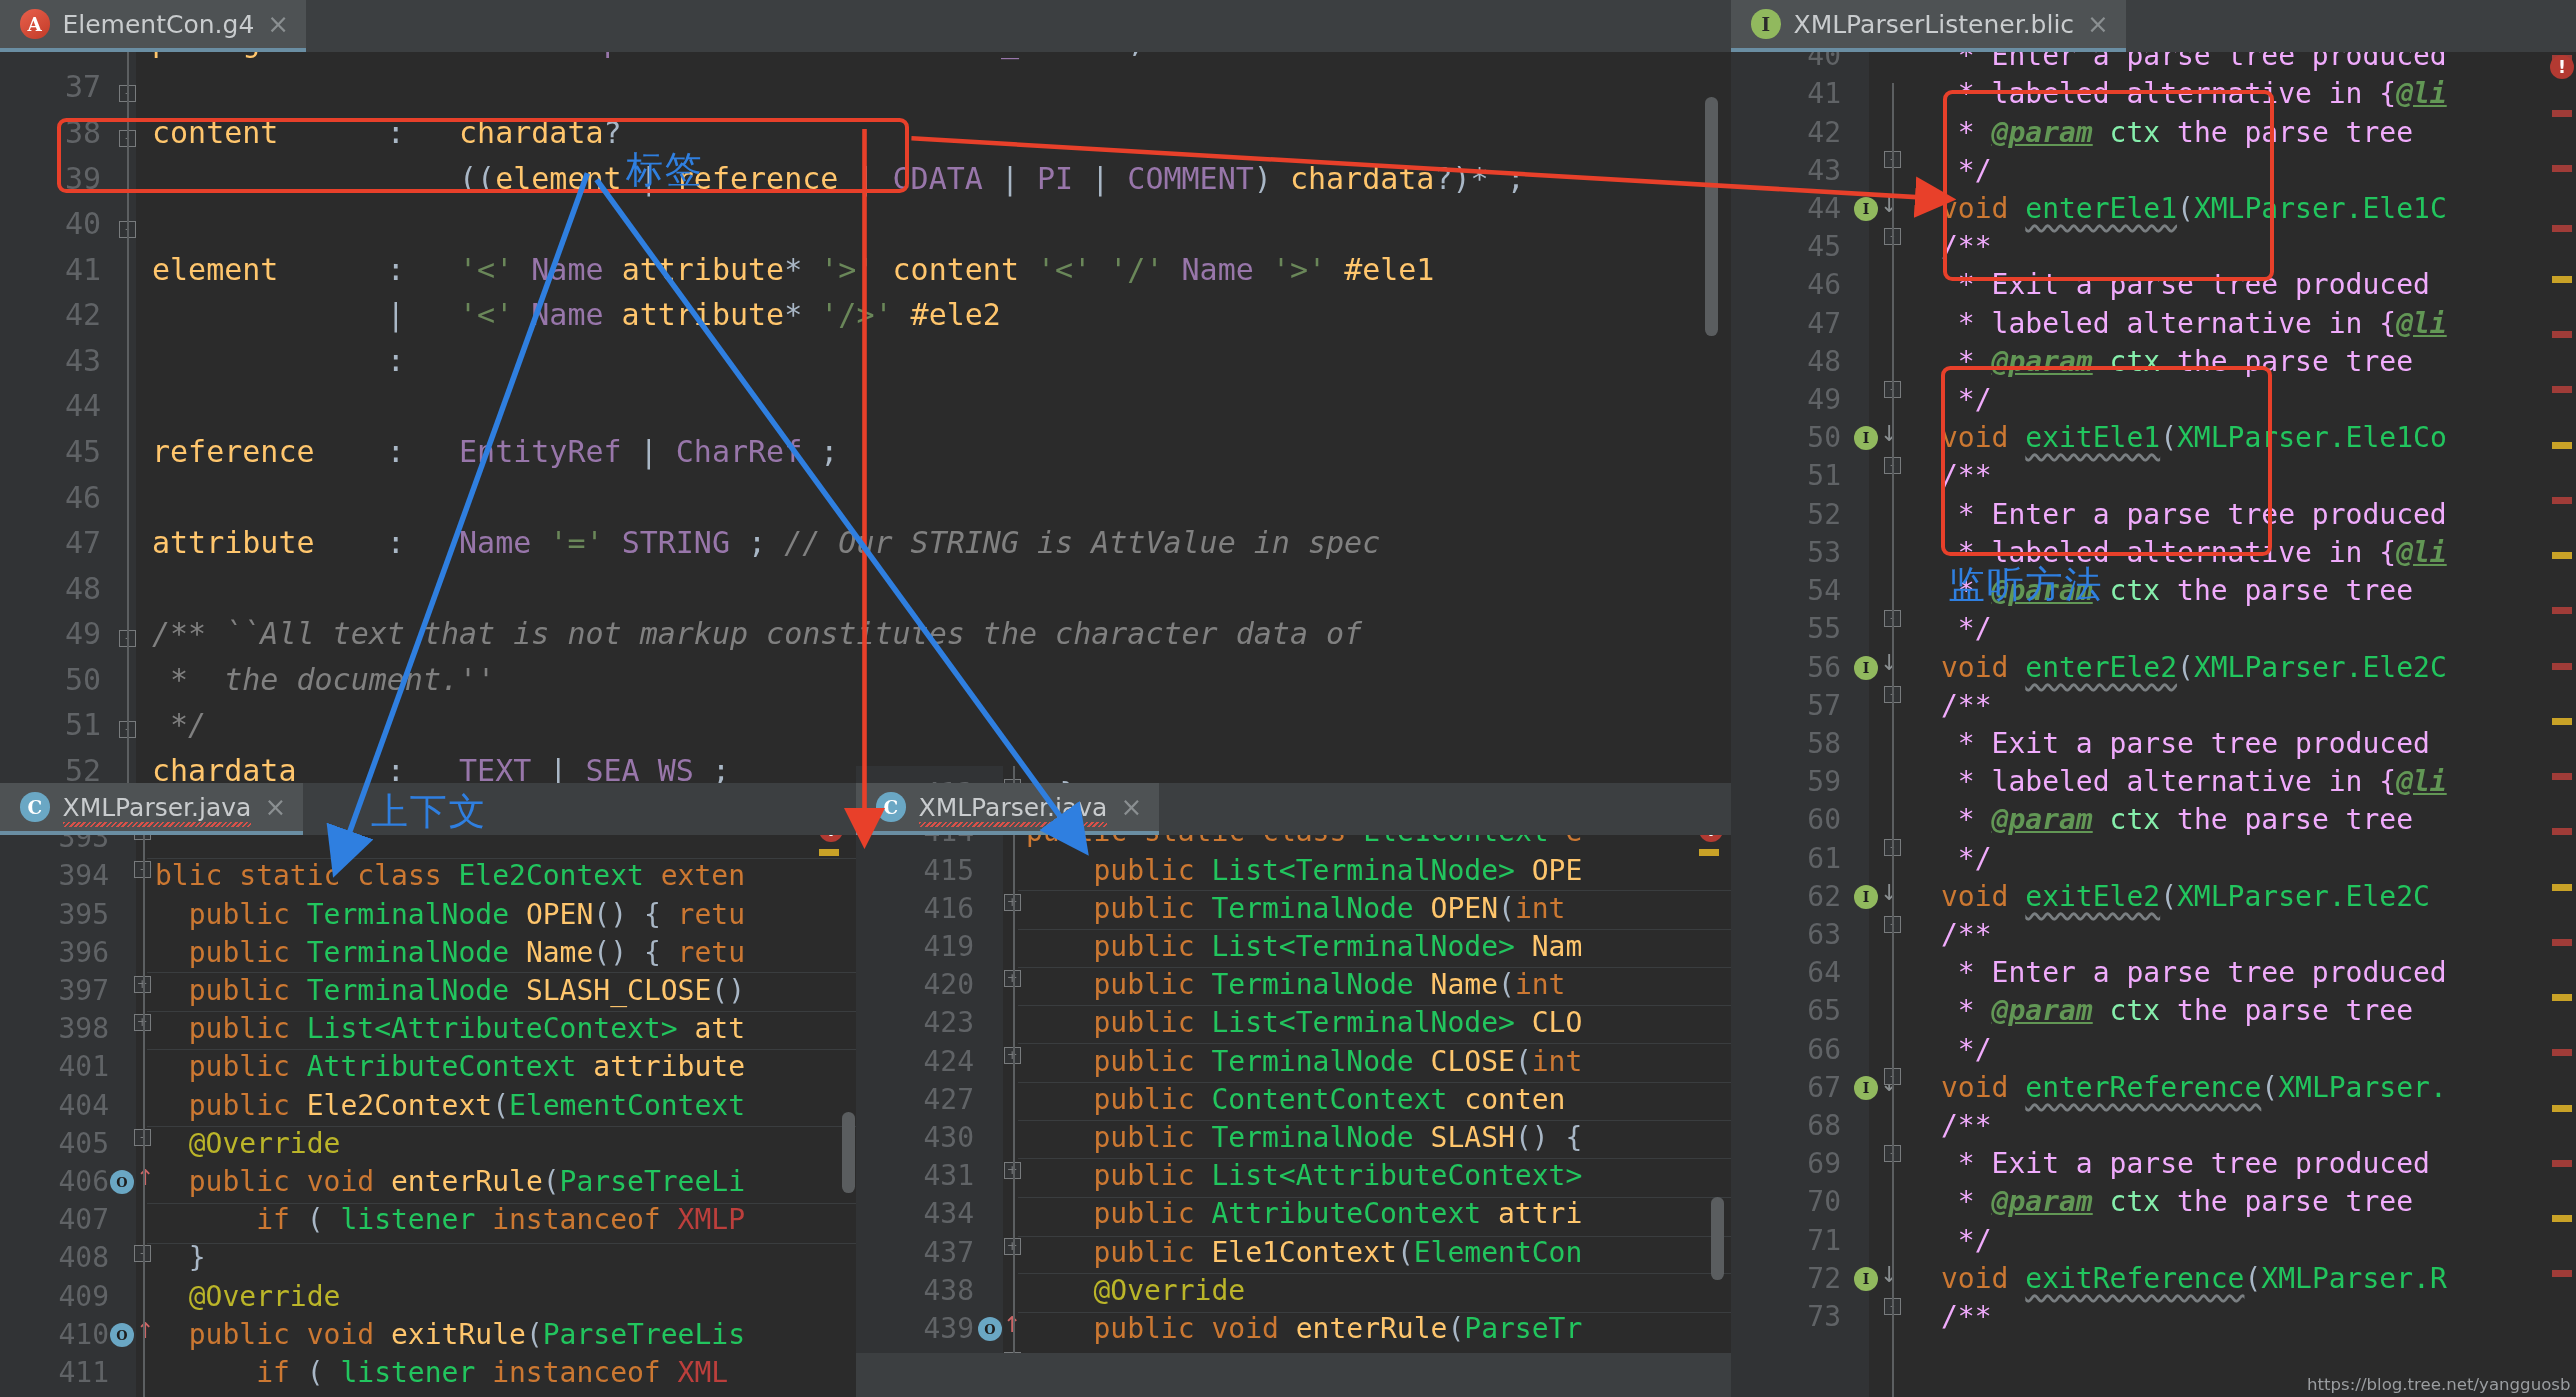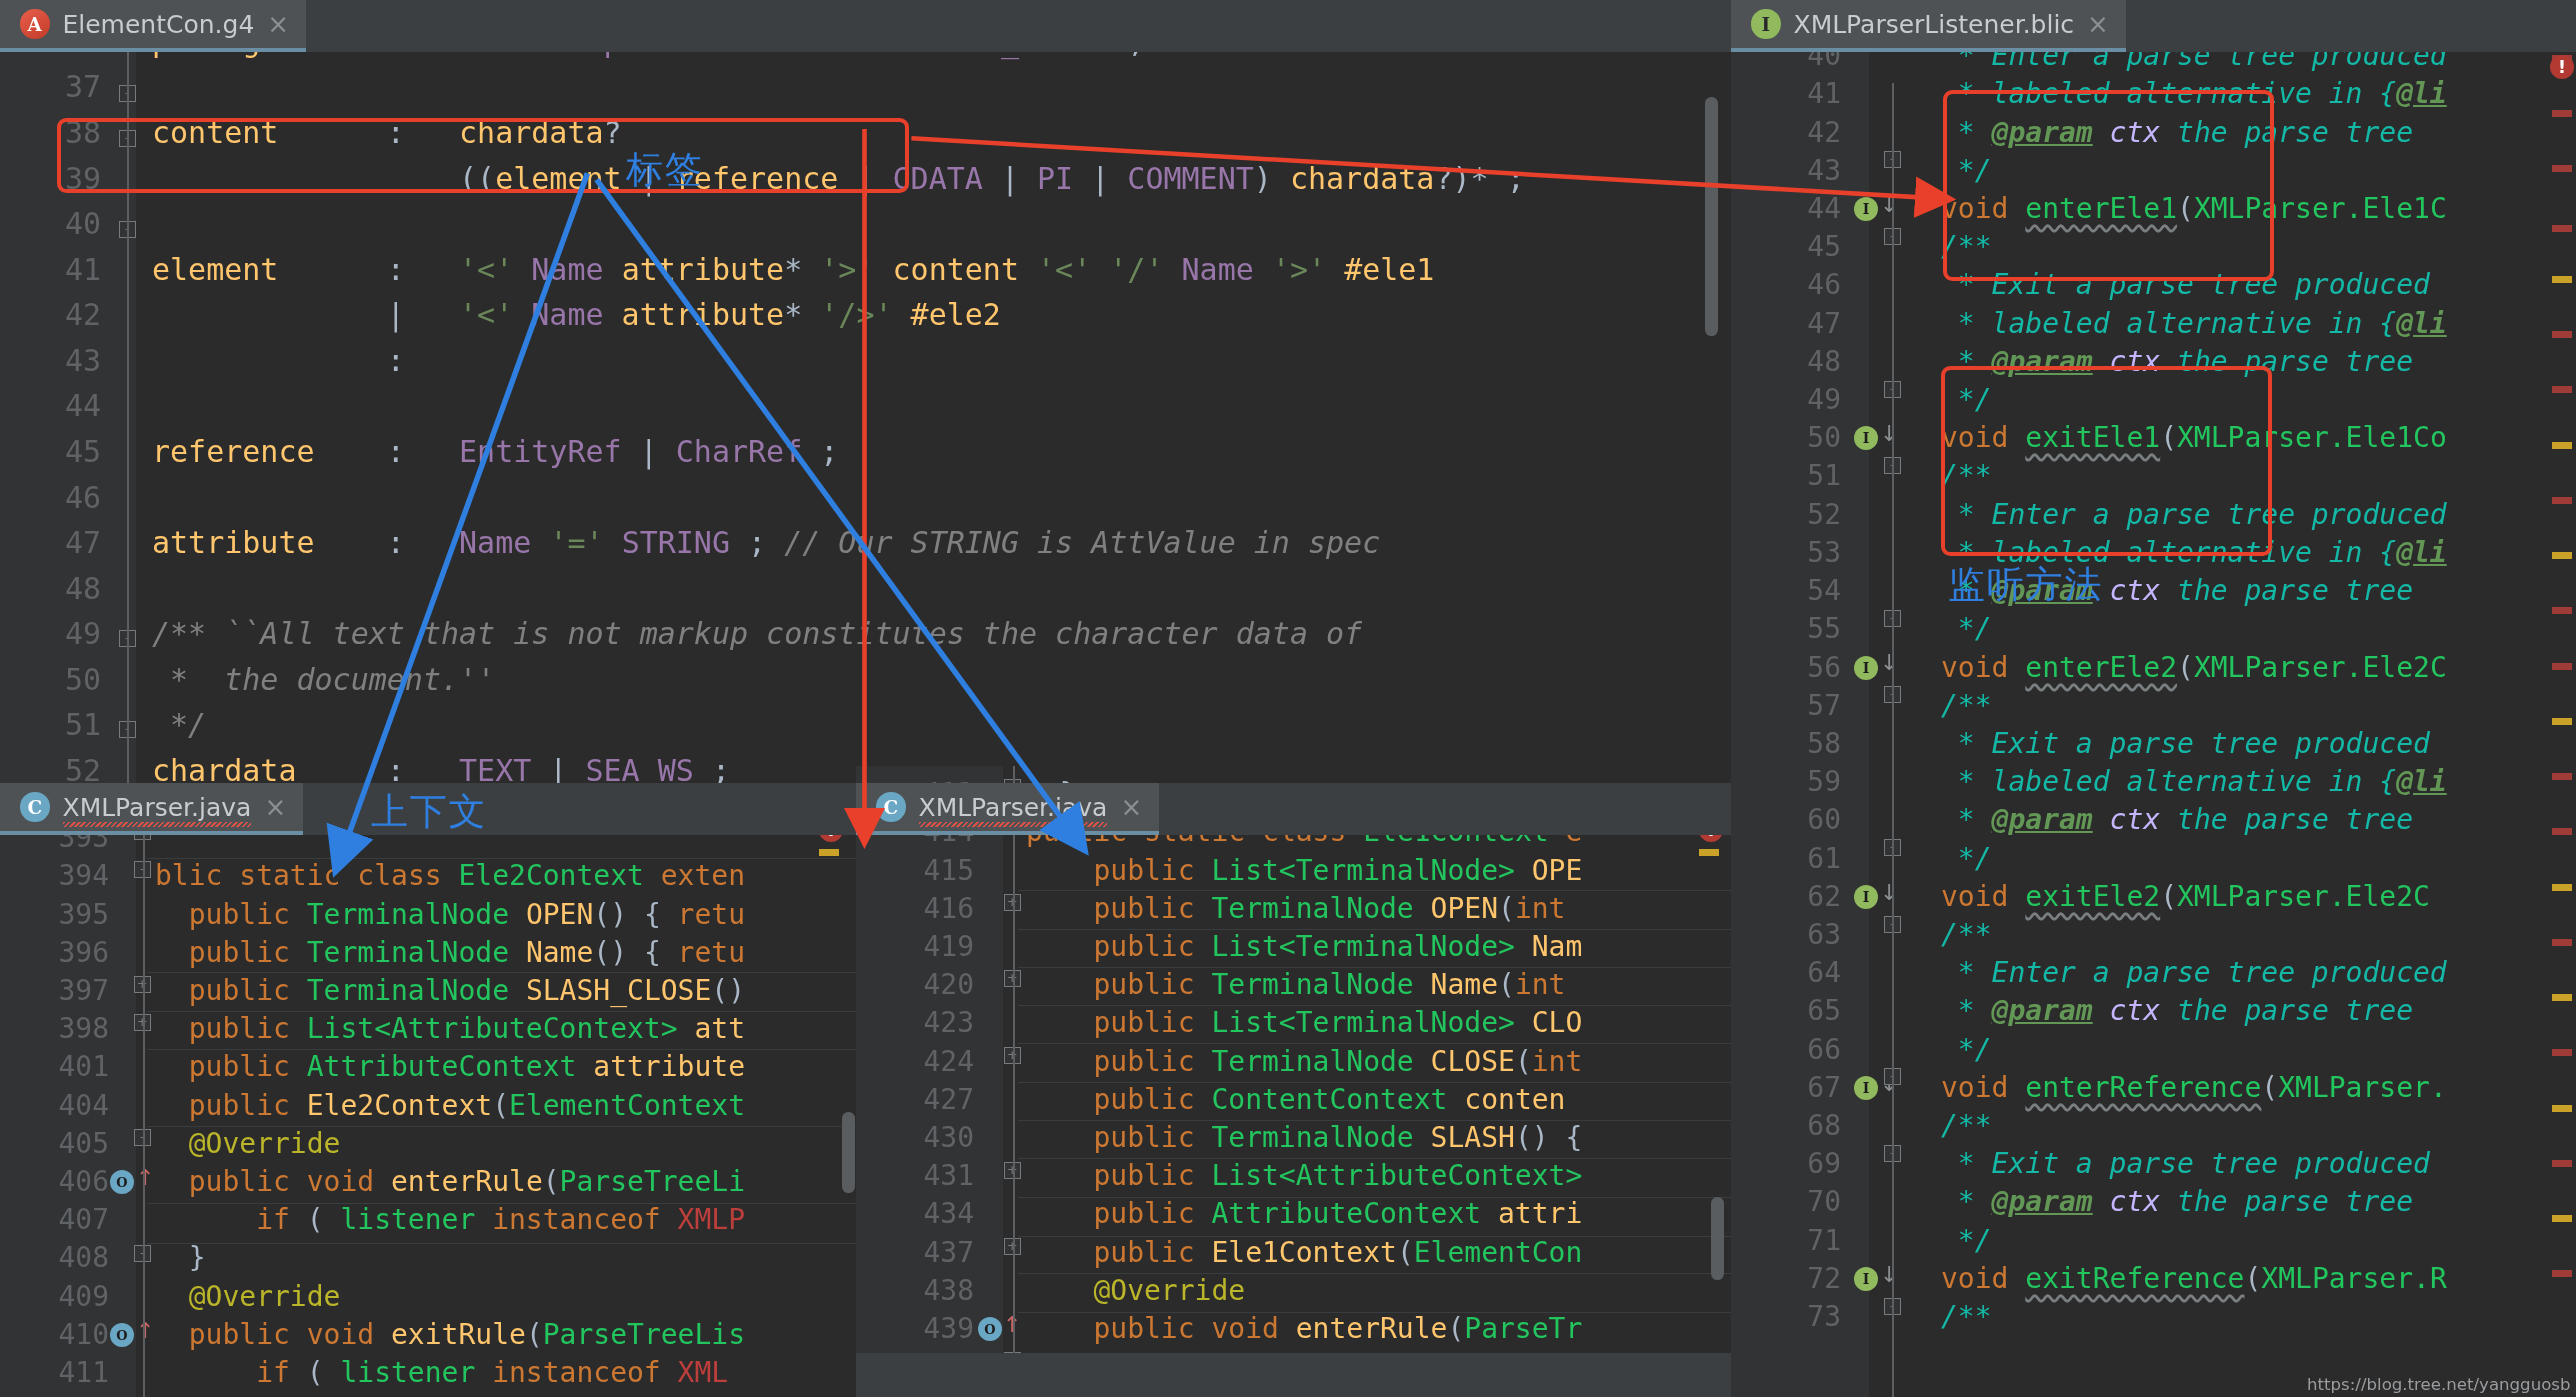--- a/index.html
+++ b/index.html
@@ -92,23 +92,23 @@
     font-family: "DejaVu Sans Mono", monospace;
     white-space: pre;
   }
 
   
   .k   { color: #cc7832; }
   .rl  { color: #ffc66d; }   
   .tk  { color: #9876aa; }   
   .s   { color: #6a8759; }   
   .cm  { color: #808080; font-style: italic; }  
-  .jd  { color: #14b8a6; font-style: italic; }  
+  .jd  { color: #f0abfc; }  
   .jdt { color: #629755; font-style: italic; font-weight: bold; text-decoration: underline; }
-  .jdp { color: #c4b5fd; font-style: italic; }
+  .jdp { color: #86efac; }
   .op  { color: #a9b7c6; }
   .id  { color: #22c55e; }
   .an  { color: #bbb529; }   
   .red { color: #bc3f3c; }
   .wavy { text-decoration: underline; text-decoration-style: wavy; text-decoration-color:#7a7f82; text-underline-offset: 5.5px;}
 
   
   .fold {
     position: absolute;
     width: 16.6px; height: 16.6px;

